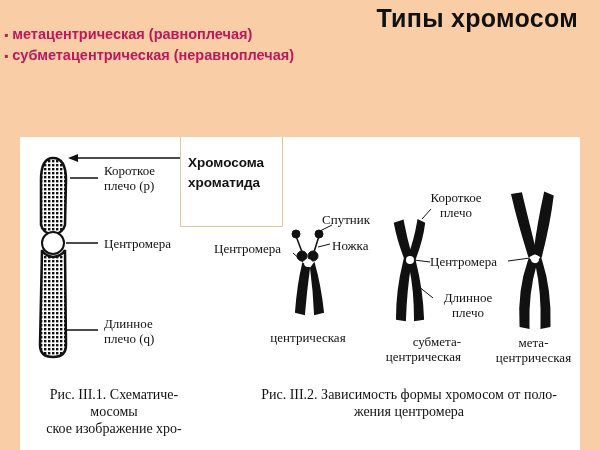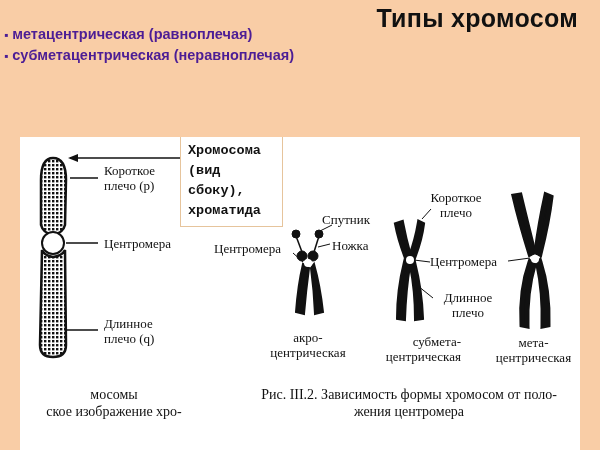--- a/index.html
+++ b/index.html
@@ -1,24 +1,24 @@
 <!DOCTYPE html>
 <html><head>
 <meta charset="utf-8">
 <style>
   html,body{margin:0;padding:0;}
   body{width:600px;height:450px;background:#f9cda6;position:relative;overflow:hidden;font-family:"Liberation Sans",sans-serif;}
   .title{position:absolute;right:22px;top:4px;font-size:25px;font-weight:bold;color:#111;letter-spacing:0.3px;}
-  .bullets{position:absolute;left:4px;top:24px;width:590px;font-size:14.5px;font-weight:bold;color:#4c1d95;line-height:20px;}
+  .bullets{position:absolute;left:4px;top:24px;width:590px;font-size:14.5px;font-weight:bold;color:#be185d;line-height:20px;}
   .bullets div{margin:0;}
   .bullets .bl::before{content:"\25AA";margin-right:4px;font-size:12px;}
   .panel{position:absolute;left:20px;top:137px;width:560px;height:313px;background:#fff;}
   .serif{font-family:"Liberation Serif",serif;color:#111;}
   .lbl{position:absolute;font-size:13px;line-height:15px;}
-  .callout{position:absolute;left:180px;top:137px;width:103px;height:90px;border:1px solid #e6c49c;border-top:none;background:#fff;padding:4px 0 0 7px;box-sizing:border-box;font-weight:bold;font-size:13.5px;line-height:20px;color:#111;font-family:Liberation Mono, monospace;}
+  .callout{position:absolute;left:180px;top:137px;width:103px;height:90px;border:1px solid #e6c49c;border-top:none;background:#fff;padding:16px 0 0 7px;box-sizing:border-box;font-weight:bold;font-size:13.5px;line-height:20px;color:#111;}
   .caption{position:absolute;font-size:14px;line-height:17px;text-align:center;}
   svg{position:absolute;left:0;top:0;}
 </style>
 </head>
 <body>
 
 <div class="title">Типы хромосом</div>
 
 <div class="bullets">
   <div class="bl">метацентрическая (равноплечая)</div>
@@ -87,34 +87,33 @@
   <div>плечо (p)</div>
 </div>
 <div class="lbl serif" style="left:104px;top:236px;">Центромера</div>
 <div class="lbl serif" style="left:104px;top:316px;">
   <div>Длинное</div>
   <div>плечо (q)</div>
 </div>
 
 <div class="callout">
   <div>Хромосома</div>
-  <div>(вид сбоку),</div>
   <div>хроматида</div>
 </div>
 
 <div class="caption serif" style="left:24px;top:386px;width:180px;">
+  <div>Рис. III.1. Схематиче-</div>
   <div>мосомы</div>
   <div>ское изображение хро-</div>
 </div>
 
 <div class="lbl serif" style="left:214px;top:241px;">Центромера</div>
 <div class="lbl serif" style="left:322px;top:212px;">Спутник</div>
 <div class="lbl serif" style="left:332px;top:238px;">Ножка</div>
 <div class="lbl serif" style="left:258px;top:330px;width:100px;text-align:center;">
-  <div>акро-</div>
   <div>центрическая</div>
 </div>
 
 <div class="lbl serif" style="left:426px;top:190px;width:60px;text-align:center;">
   <div>Короткое</div>
   <div>плечо</div>
 </div>
 <div class="lbl serif" style="left:430px;top:254px;">Центромера</div>
 <div class="lbl serif" style="left:438px;top:290px;width:60px;text-align:center;">
   <div>Длинное</div>

